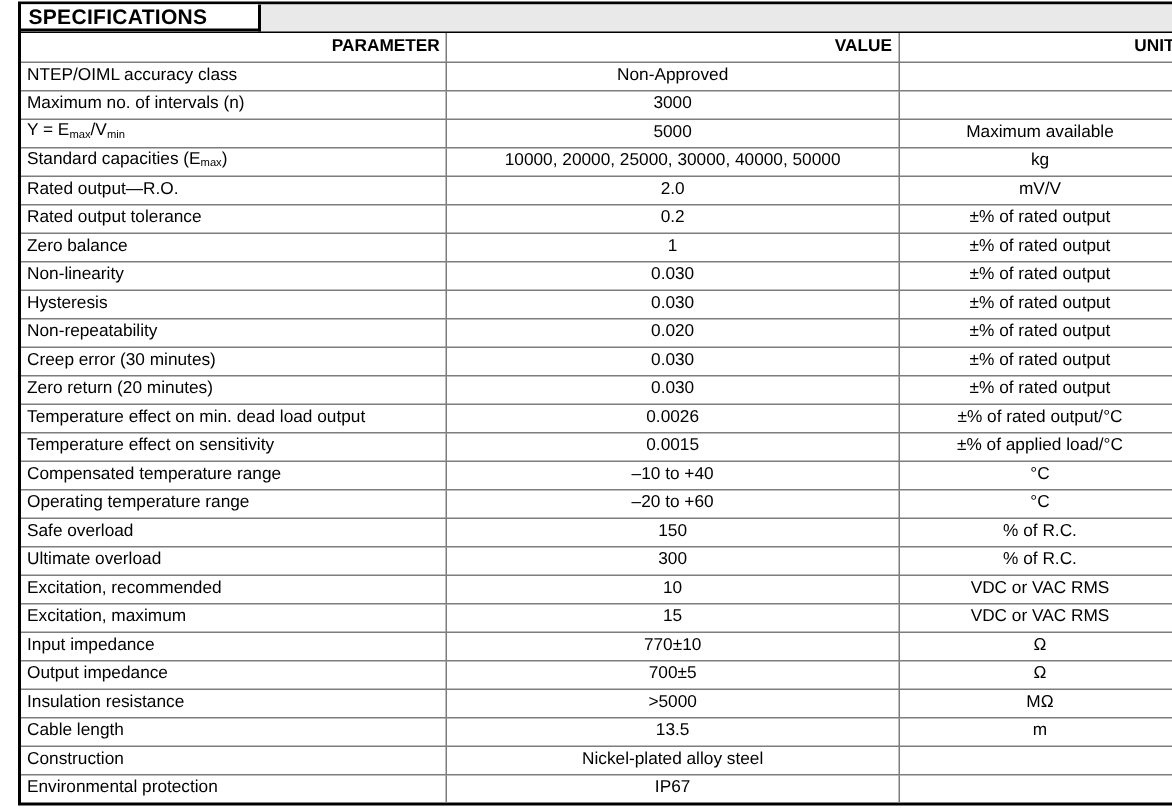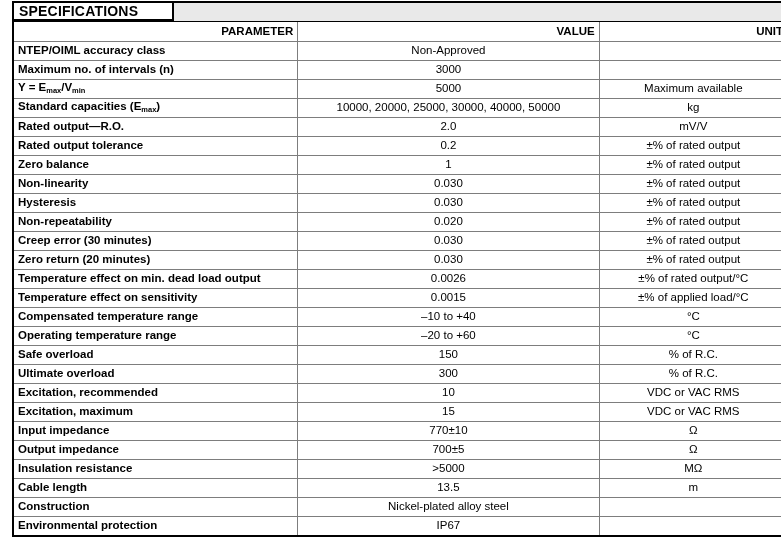--- a/index.html
+++ b/index.html
@@ -66,21 +66,21 @@
   }
   table.spec tr > *:first-child { border-left: none; }
   table.spec tr > *:last-child  { border-right: none; }
   table.spec thead th { border-top: none; }
   table.spec tbody tr:last-child td { border-bottom: none; }
   table.spec th {
     font-weight: bold;
     text-align: right;
   }
   td.param {
-    font-weight: bold;
+    font-weight: normal;
     text-align: left;
     padding-left: 5px;
   }
   td.value, td.unit {
     font-weight: normal;
     text-align: center;
   }
   sub {
     font-size: 0.65em;
     vertical-align: -0.25em;

